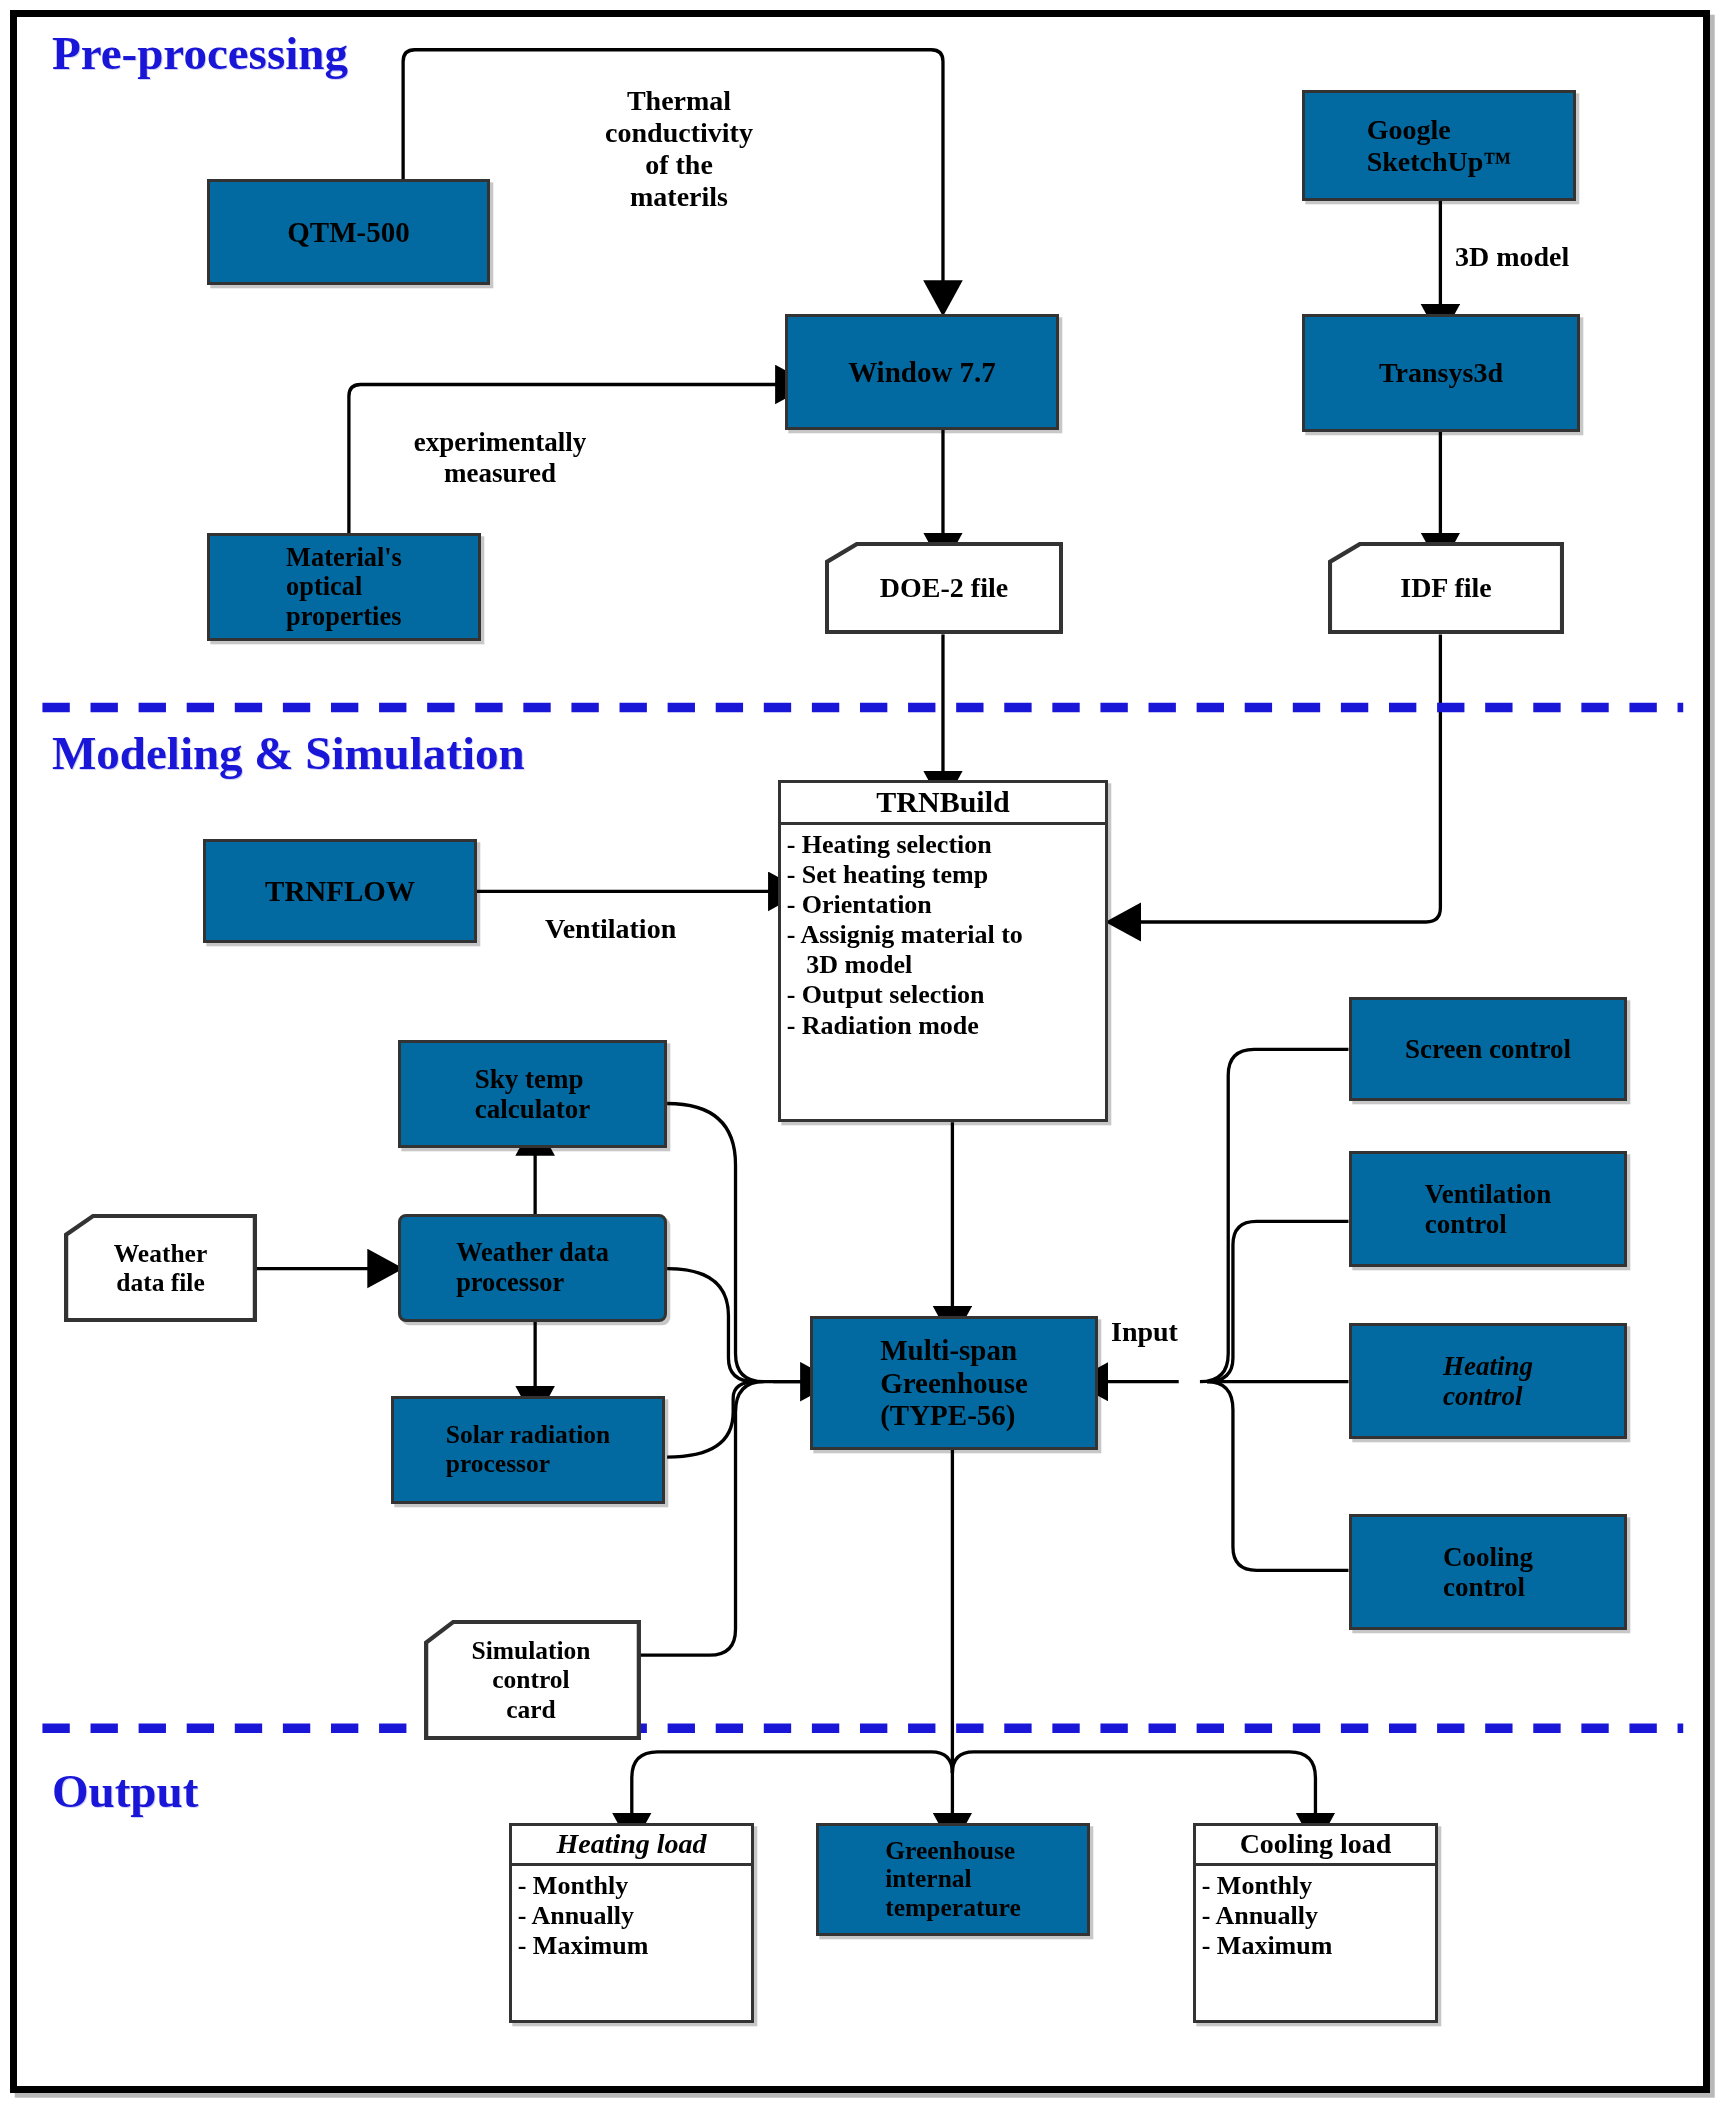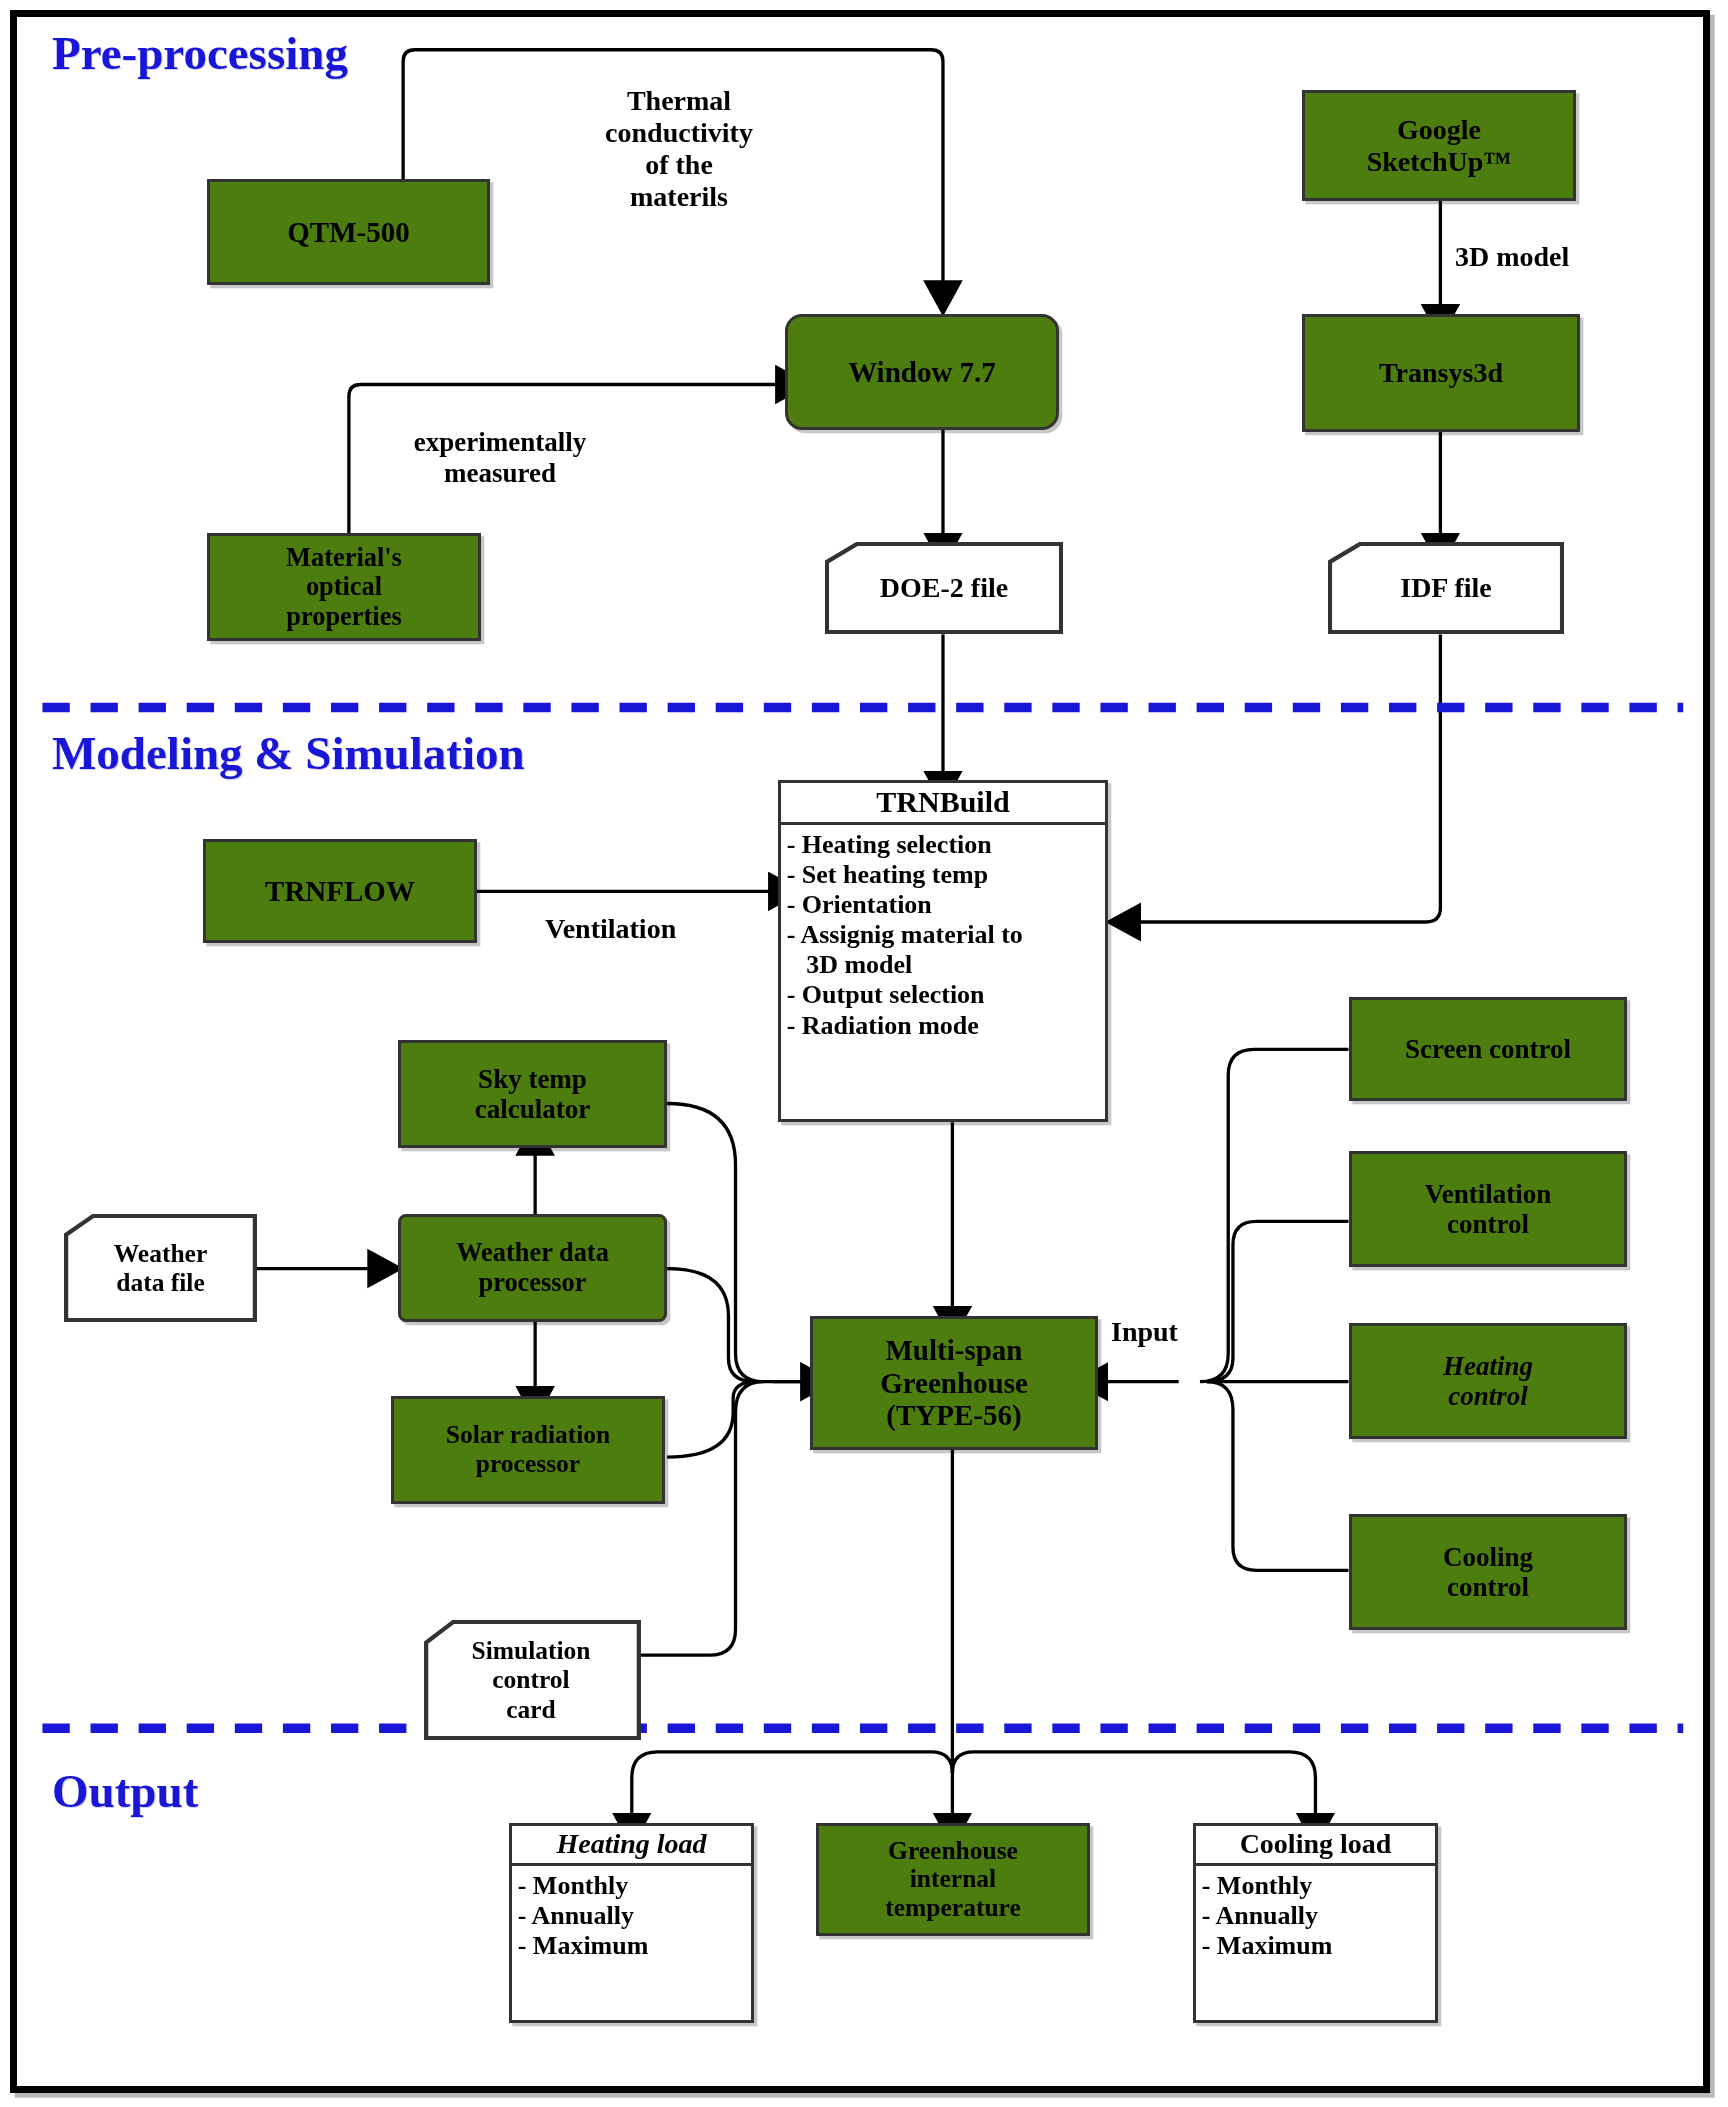--- a/index.html
+++ b/index.html
@@ -28,27 +28,27 @@
     font-weight:bold;
     font-family:"Liberation Serif", serif;
     white-space:nowrap;
     letter-spacing:0px;
     text-shadow:0.9px 0.9px 0 rgba(120,120,230,0.35);
   }
 
   
   .node{
     position:absolute;
-    background:#4d7c0f;
+    background:#0369a1;
     border:3.3px solid #333333;
     box-sizing:border-box;
     display:flex;
     align-items:center;
     justify-content:center;
-    text-align:center;
+    text-align:left;
     font-weight:bold;
     font-family:"Liberation Serif", serif;
     color:#000000;
     line-height:1.12;
     box-shadow:3.3px 3.3px 0 0 rgba(0,0,0,0.22);
   }
   .node .lbl{display:block;padding:0 3.8px;}
   .filewrap{position:absolute;}
   .filewrap svg{position:absolute;left:0;top:0;}
   .filewrap .txt{
@@ -187,21 +187,21 @@
 
   <div class="node" style="left:207px;top:533px;width:274px;height:108px;font-size:26.4px;white-space:pre-line;">
     <span class="lbl">Material's
 optical
 properties</span>
   </div>
 
   <div class="edge-label" style="left:368px;top:427px;width:264px;font-size:27px;">experimentally
 measured</div>
 
-  <div class="node" style="left:785px;top:314px;width:274px;height:116px;font-size:29px;border-radius:17px;">
+  <div class="node" style="left:785px;top:314px;width:274px;height:116px;font-size:29px;">
     <span class="lbl">Window 7.7</span>
   </div>
 
   <div class="filewrap" style="left:825px;top:542px;width:238px;height:92px;">
     <svg width="238" height="92" viewBox="0 0 505 195" xmlns="http://www.w3.org/2000/svg">
       <polygon points="68,4 501,4 501,191 4,191 4,42" fill="#ffffff" stroke="#333333" stroke-width="9"></polygon>
     </svg>
     <div class="txt" style="font-size:28px;">DOE-2 file</div>
   </div>
 

